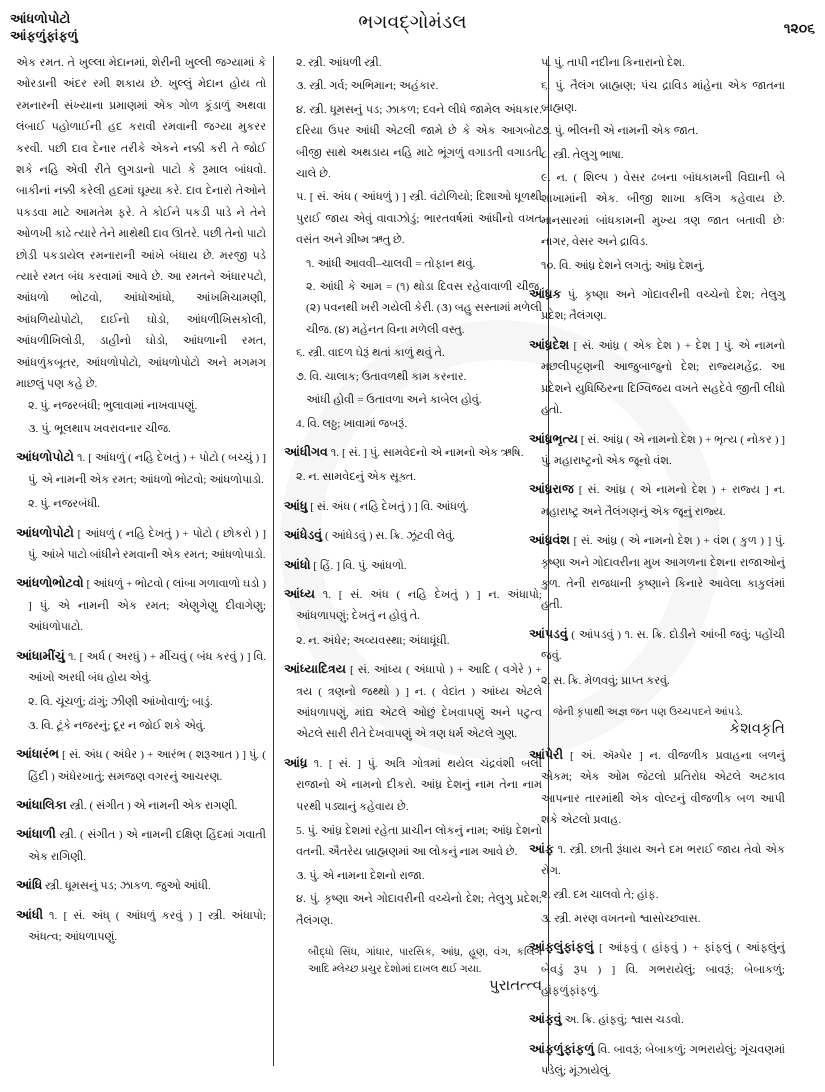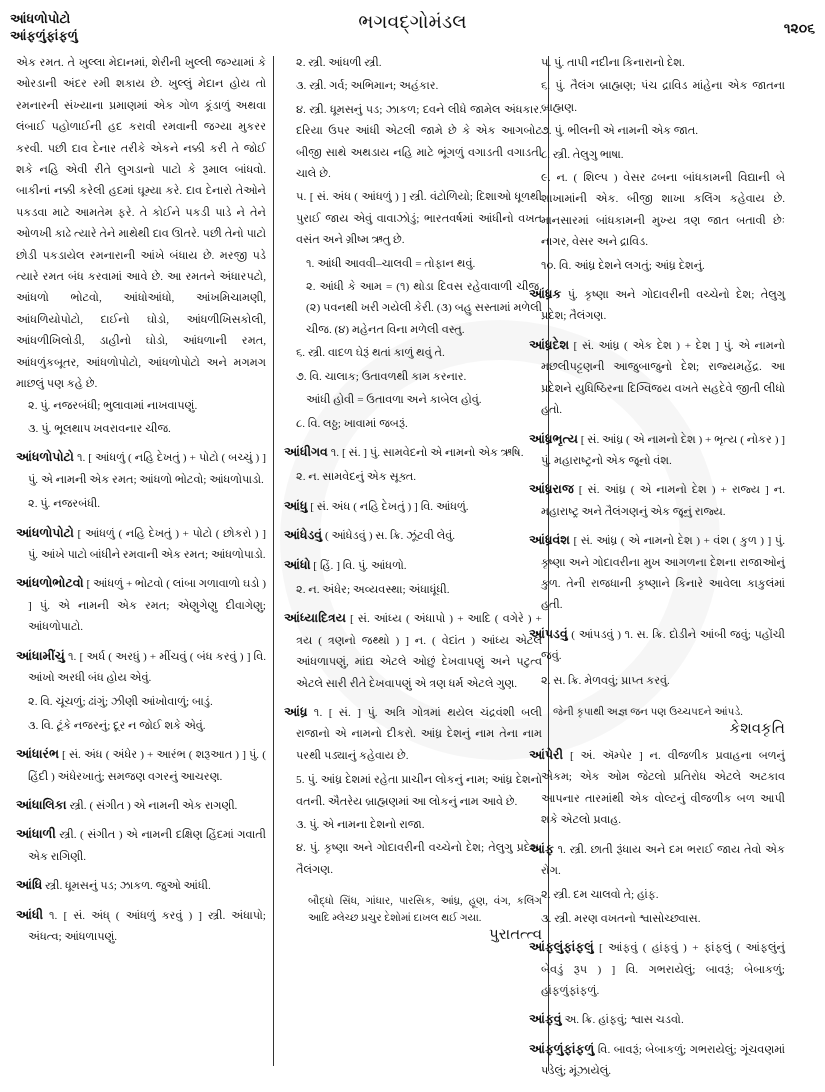--- a/index.html
+++ b/index.html
@@ -62,26 +62,27 @@
 <div class="col c2">
     <div class="sense">૨. સ્ત્રી. આંધળી સ્ત્રી.</div>
     <div class="sense">૩. સ્ત્રી. ગર્વ; અભિમાન; અહંકાર.</div>
     <div class="sense">૪. સ્ત્રી. ધૂમસનું પડ; ઝાકળ; દવને લીધે જામેલ અંધકાર. દરિયા ઉપર આંધી એટલી જામે છે કે એક આગબોટ બીજી સાથે અથડાય નહિ માટે ભૂંગળું વગાડતી વગાડતી ચાલે છે.</div>
     <div class="sense">૫. [ સં. અંધ ( આંધળું ) ] સ્ત્રી. વંટોળિયો; દિશાઓ ધૂળથી પુરાઈ જાય એવું વાવાઝોડું; ભારતવર્ષમાં આંધીનો વખત વસંત અને ગ્રીષ્મ ઋતુ છે.</div>
     <div class="sense indent">૧. આંધી આવવી–ચાલવી = તોફાન થવું.</div>
     <div class="sense indent">૨. આંધી કે આમ = (૧) થોડા દિવસ રહેવાવાળી ચીજ. (૨) પવનથી ખરી ગયેલી કેરી. (૩) બહુ સસ્તામાં મળેલી ચીજ. (૪) મહેનત વિના મળેલી વસ્તુ.</div>
     <div class="sense">૬. સ્ત્રી. વાદળ ઘેરૂં થતાં કાળું થવું તે.</div>
     <div class="sense">૭. વિ. ચાલાક; ઉતાવળથી કામ કરનાર.</div>
     <div class="sense indent">આંધી હોવી = ઉતાવળા અને કાબેલ હોવું.</div>
-    <div class="sense">૮. વિ. લઠ્ઠ; ખાવામાં જબરૂં.</div>
+    <div class="sense">4. વિ. લઠ્ઠ; ખાવામાં જબરૂં.</div>
     <div class="entry"><span class="head">આંધીગવ</span> <span>૧. [ સં. ] પું. સામવેદનો એ નામનો એક ઋષિ.</span></div>
     <div class="sense">૨. ન. સામવેદનું એક સૂક્ત.</div>
     <div class="entry"><span class="head">આંધુ</span> <span>[ સં. અંધ ( નહિ દેખતું ) ] વિ. આંધળું.</span></div>
     <div class="entry"><span class="head">આંધેડવું</span> <span>( આંધેડવું ) સ. ક્રિ. ઝૂંટવી લેવું.</span></div>
     <div class="entry"><span class="head">આંધો</span> <span>[ હિં. ] વિ. પું. આંધળો.</span></div>
+    <div class="entry"><span class="head">આંધ્ય</span> <span>૧. [ સં. અંધ ( નહિ દેખતું ) ] ન. અંધાપો; આંધળાપણું; દેખતું ન હોવું તે.</span></div>
     <div class="sense">૨. ન. અંધેર; અવ્યવસ્થા; અંધાધૂંધી.</div>
     <div class="entry"><span class="head">આંધ્યાદિત્રય</span> <span>[ સં. આંધ્ય ( અંધાપો ) + આદિ ( વગેરે ) + ત્રય ( ત્રણનો જથ્થો ) ] ન. ( વેદાંત ) આંધ્ય એટલે આંધળાપણું, માંદ્ય એટલે ઓછું દેખવાપણું અને પટુત્વ એટલે સારી રીતે દેખવાપણું એ ત્રણ ધર્મ એટલે ગુણ.</span></div>
     <div class="entry"><span class="head">આંધ્ર</span> <span>૧. [ સં. ] પું. અત્રિ ગોત્રમાં થયેલ ચંદ્રવંશી બલી રાજાનો એ નામનો દીકરો. આંધ્ર દેશનું નામ તેના નામ પરથી પડ્યાનું કહેવાય છે.</span></div>
     <div class="sense">5. પું. આંધ્ર દેશમાં રહેતા પ્રાચીન લોકનું નામ; આંધ્ર દેશનો વતની. ઐતરેય બ્રાહ્મણમાં આ લોકનું નામ આવે છે.</div>
     <div class="sense">૩. પું. એ નામના દેશનો રાજા.</div>
     <div class="sense">૪. પું. કૃષ્ણા અને ગોદાવરીની વચ્ચેનો દેશ; તેલુગુ પ્રદેશ; તૈલંગણ.</div>
     <div class="quote"><span>બૌદ્ધો સિંધ, ગાંધાર, પારસિક, આંધ્ર, હૂણ, વંગ, કલિંગ આદિ મ્લેચ્છ પ્રચુર દેશોમાં દાખલ થઈ ગયા.</span><span class="src">પુરાતત્ત્વ</span></div>
   </div>
 <div class="col c3">
     <div class="sense">૫. પું. તાપી નદીના કિનારાનો દેશ.</div>

